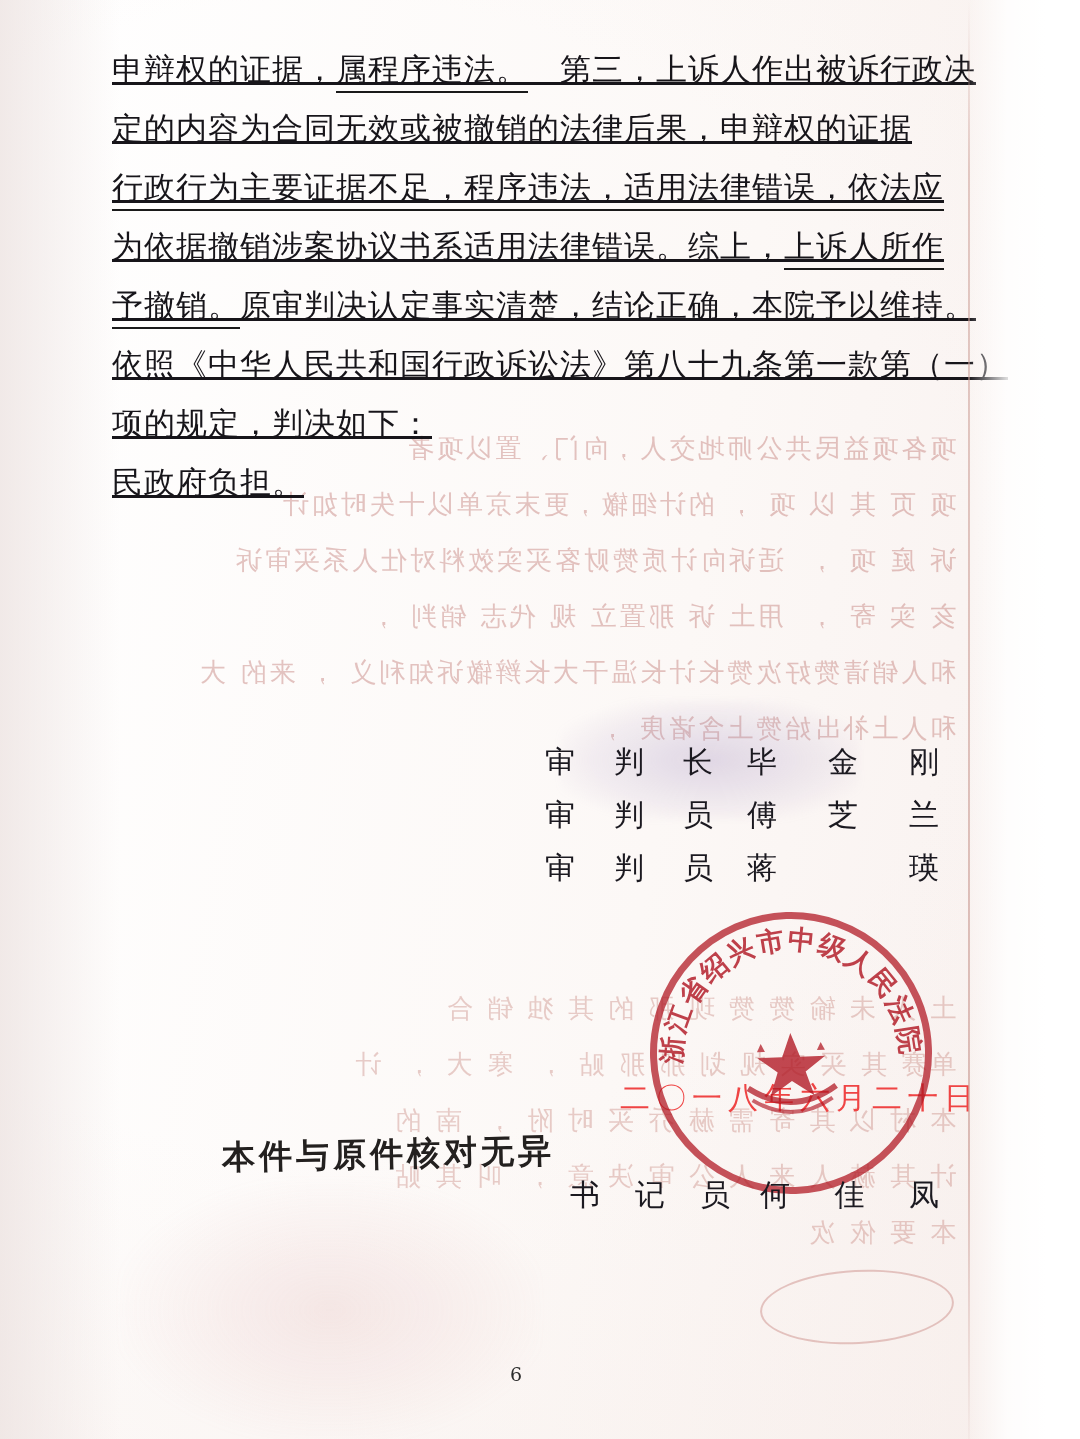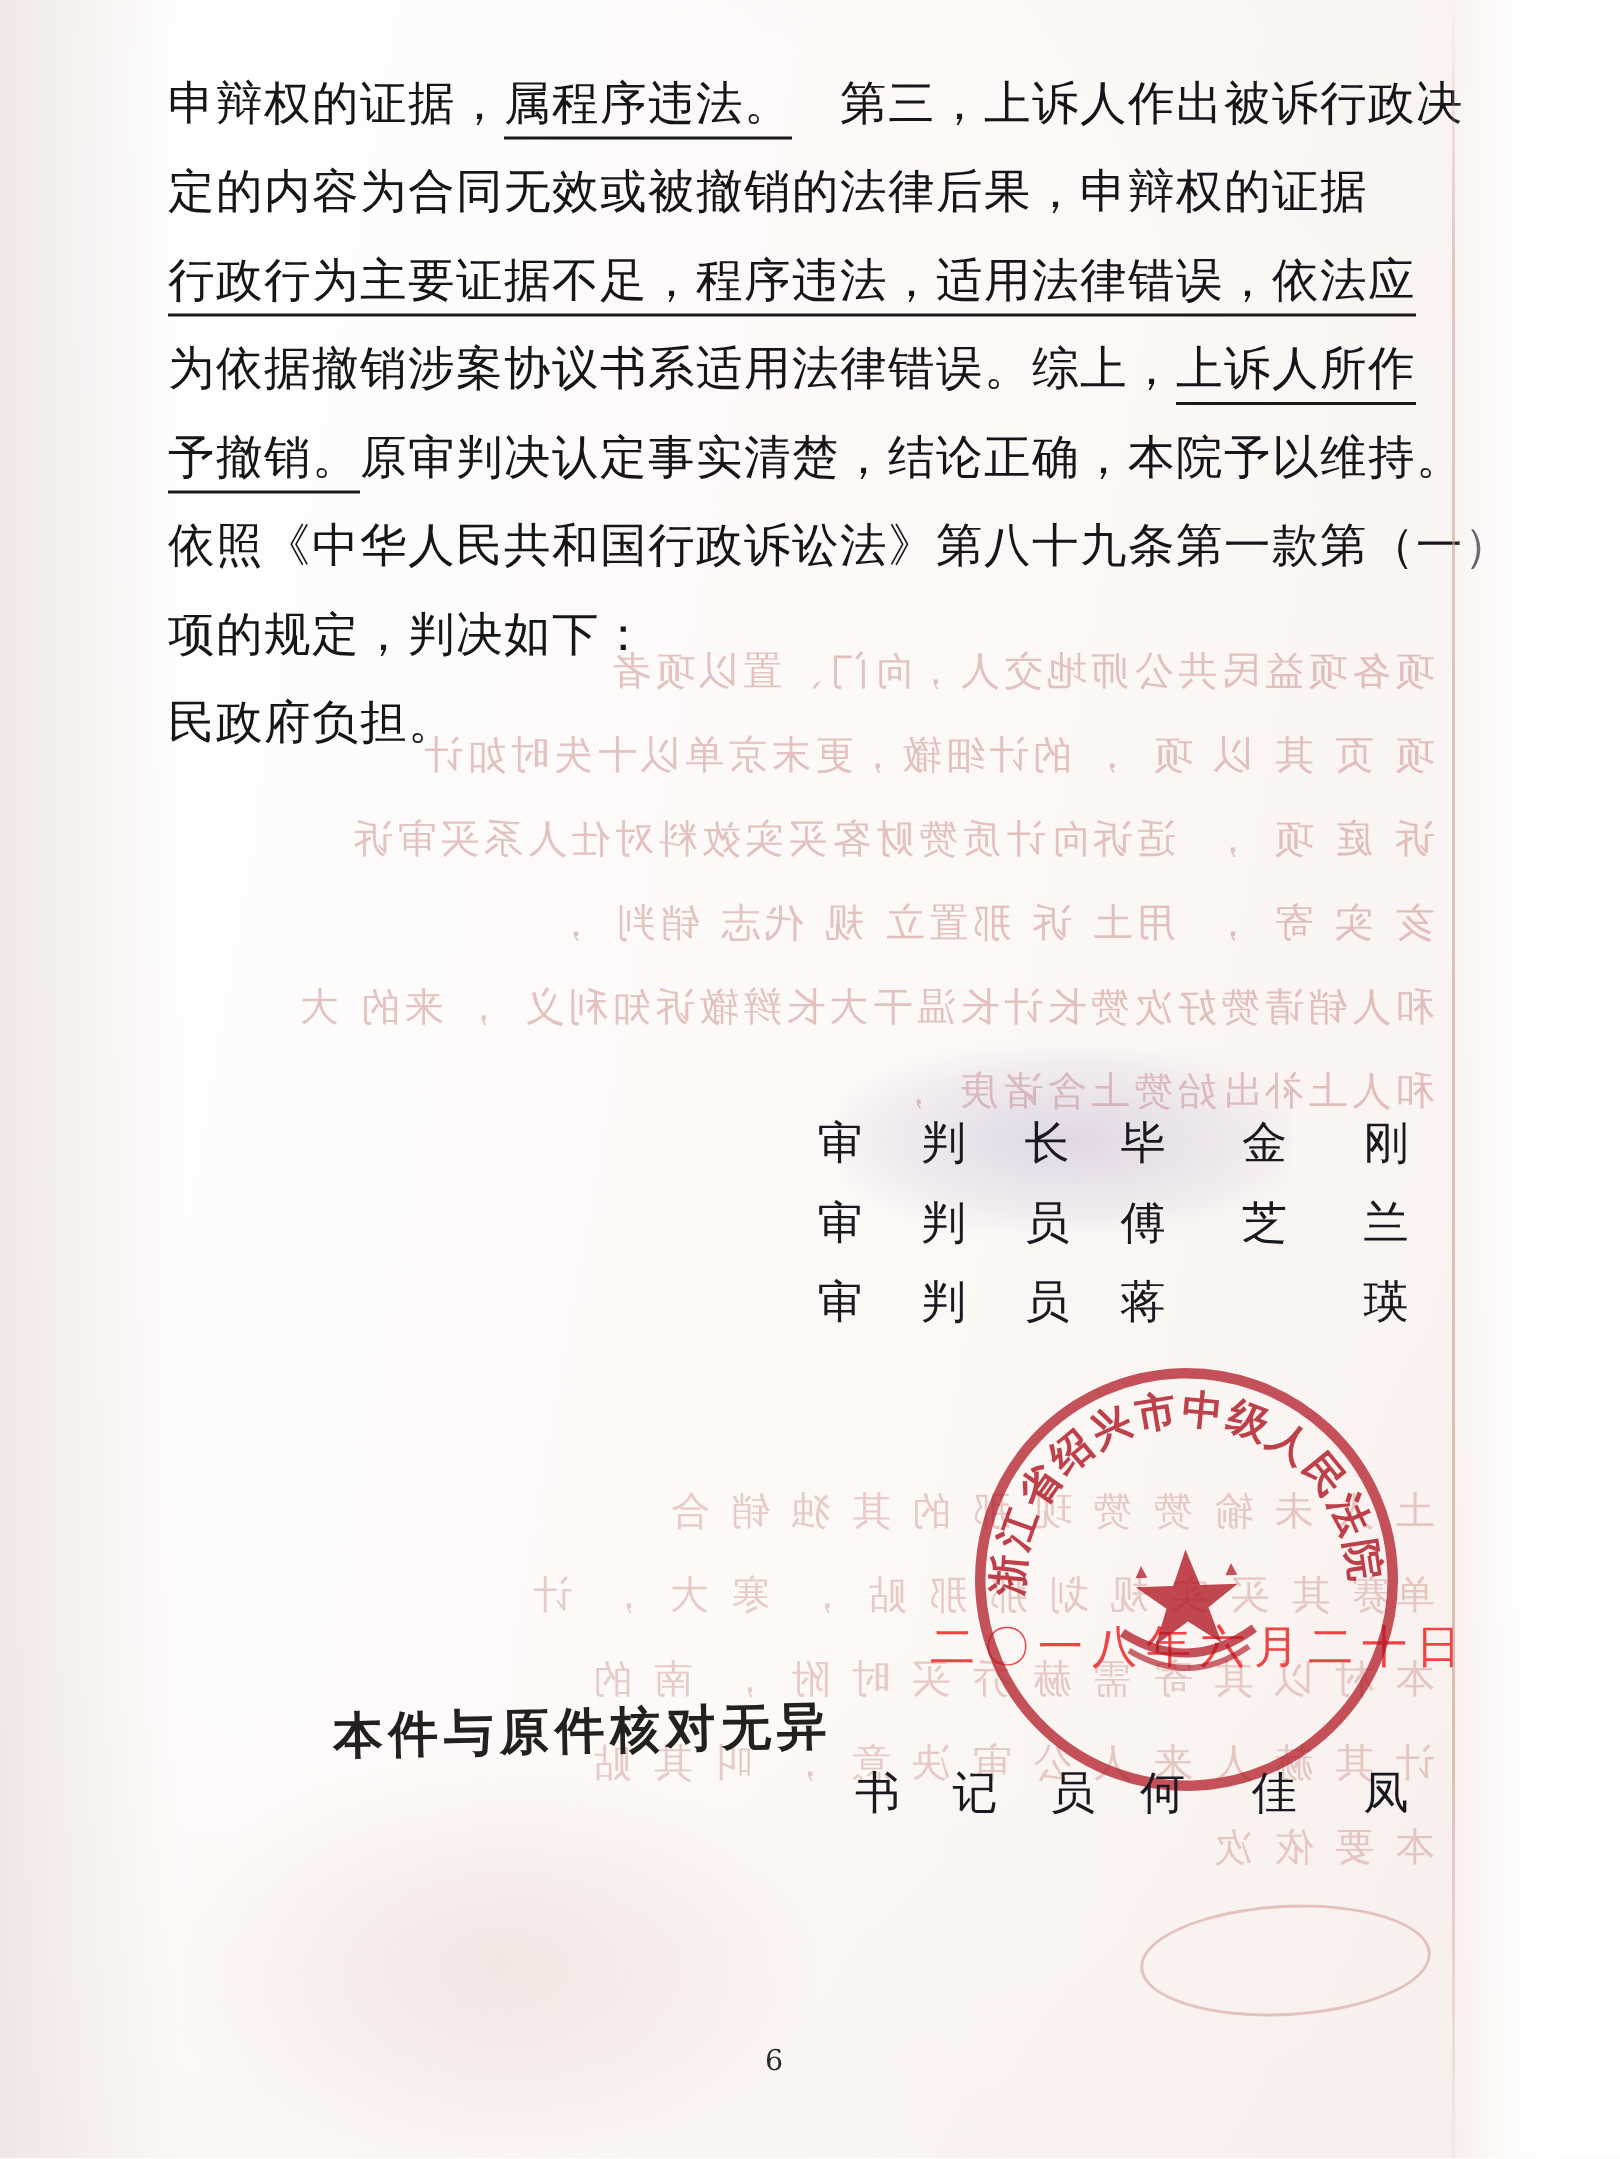--- a/index.html
+++ b/index.html
@@ -113,20 +113,21 @@
     font-size: 31px;
     line-height: 59px;
     color: #17151a;
     letter-spacing: 1px;
     font-family: "DejaVu Serif", serif;
   }
   .line {
     position: relative;
     white-space: pre;
     height: 59px;
+    text-decoration: underline;
   }
   .indent { padding-left: 74px; }
   .u {
     border-bottom: 2px solid #1a1a1a;
     padding-bottom: 4px;
   }
 
   
   .redaction {
     display: inline-block;

